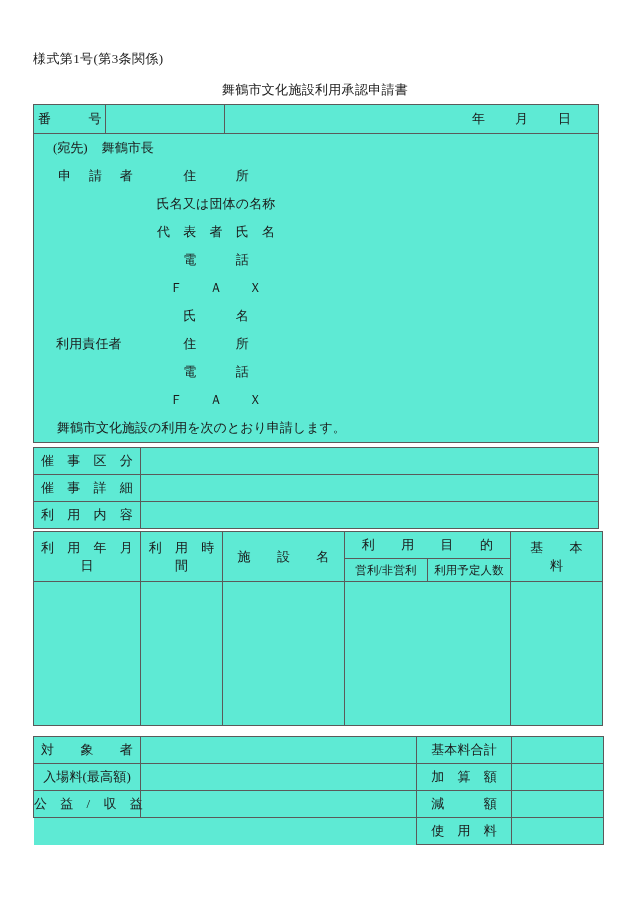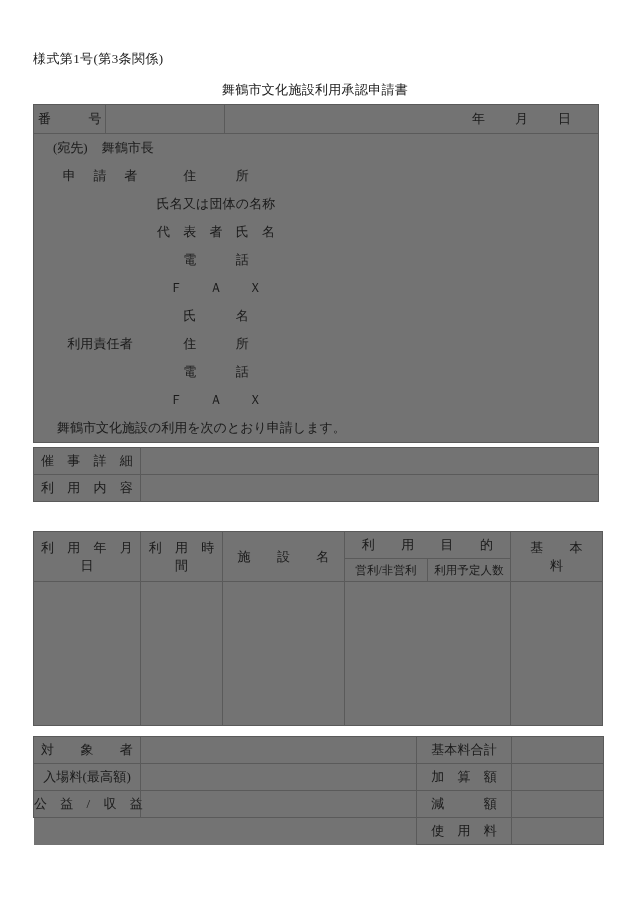--- a/index.html
+++ b/index.html
@@ -46,21 +46,21 @@
   .tbl {
     position: absolute;
     border-collapse: collapse;
     table-layout: fixed;
     font-size: 13px;
   }
   .tbl td {
     border: 1px solid #5a5a5a;
     padding: 0;
     vertical-align: middle;
-    background: #737373;
+    background: #5eead4;
   }
 
   
   .lbl {
     text-align: center;
     white-space: nowrap;
   }
   .lbl > span {
     display: inline-block;
   }
@@ -110,21 +110,20 @@
   .party-line {
     position: relative;
     height: 100%;
   }
   .party-role {
     position: absolute;
     left: 22px;
     top: 50%;
     transform: translateY(-50%);
     width: 88px;
-    text-align: center;
     white-space: nowrap;
     font-family: Liberation Mono, monospace;
   }
   .party-field {
     position: absolute;
     left: 120px;
     top: 50%;
     transform: translateY(-50%);
     width: 124px;
     text-align: center;
@@ -281,20 +280,26 @@
     </tr>
 
     <tr>
       <td class="statement" colspan="4" style="border-top:none;">舞鶴市文化施設の利用を次のとおり申請します。</td>
     </tr>
   </tbody>
     </table>
 
   <table class="tbl" id="eventBlock">
     <tbody>
+        <tr>
+      <td class="evt-label lbl">
+        <span class="nospread">催　事　区　分</span>
+      </td>
+      <td></td>
+    </tr>
     <tr>
       <td class="evt-label lbl">
         <span class="nospread">催　事　詳　細</span>
       </td>
       <td></td>
     </tr>
     <tr>
       <td class="evt-label lbl">
         <span class="nospread">利　用　内　容</span>
       </td>

